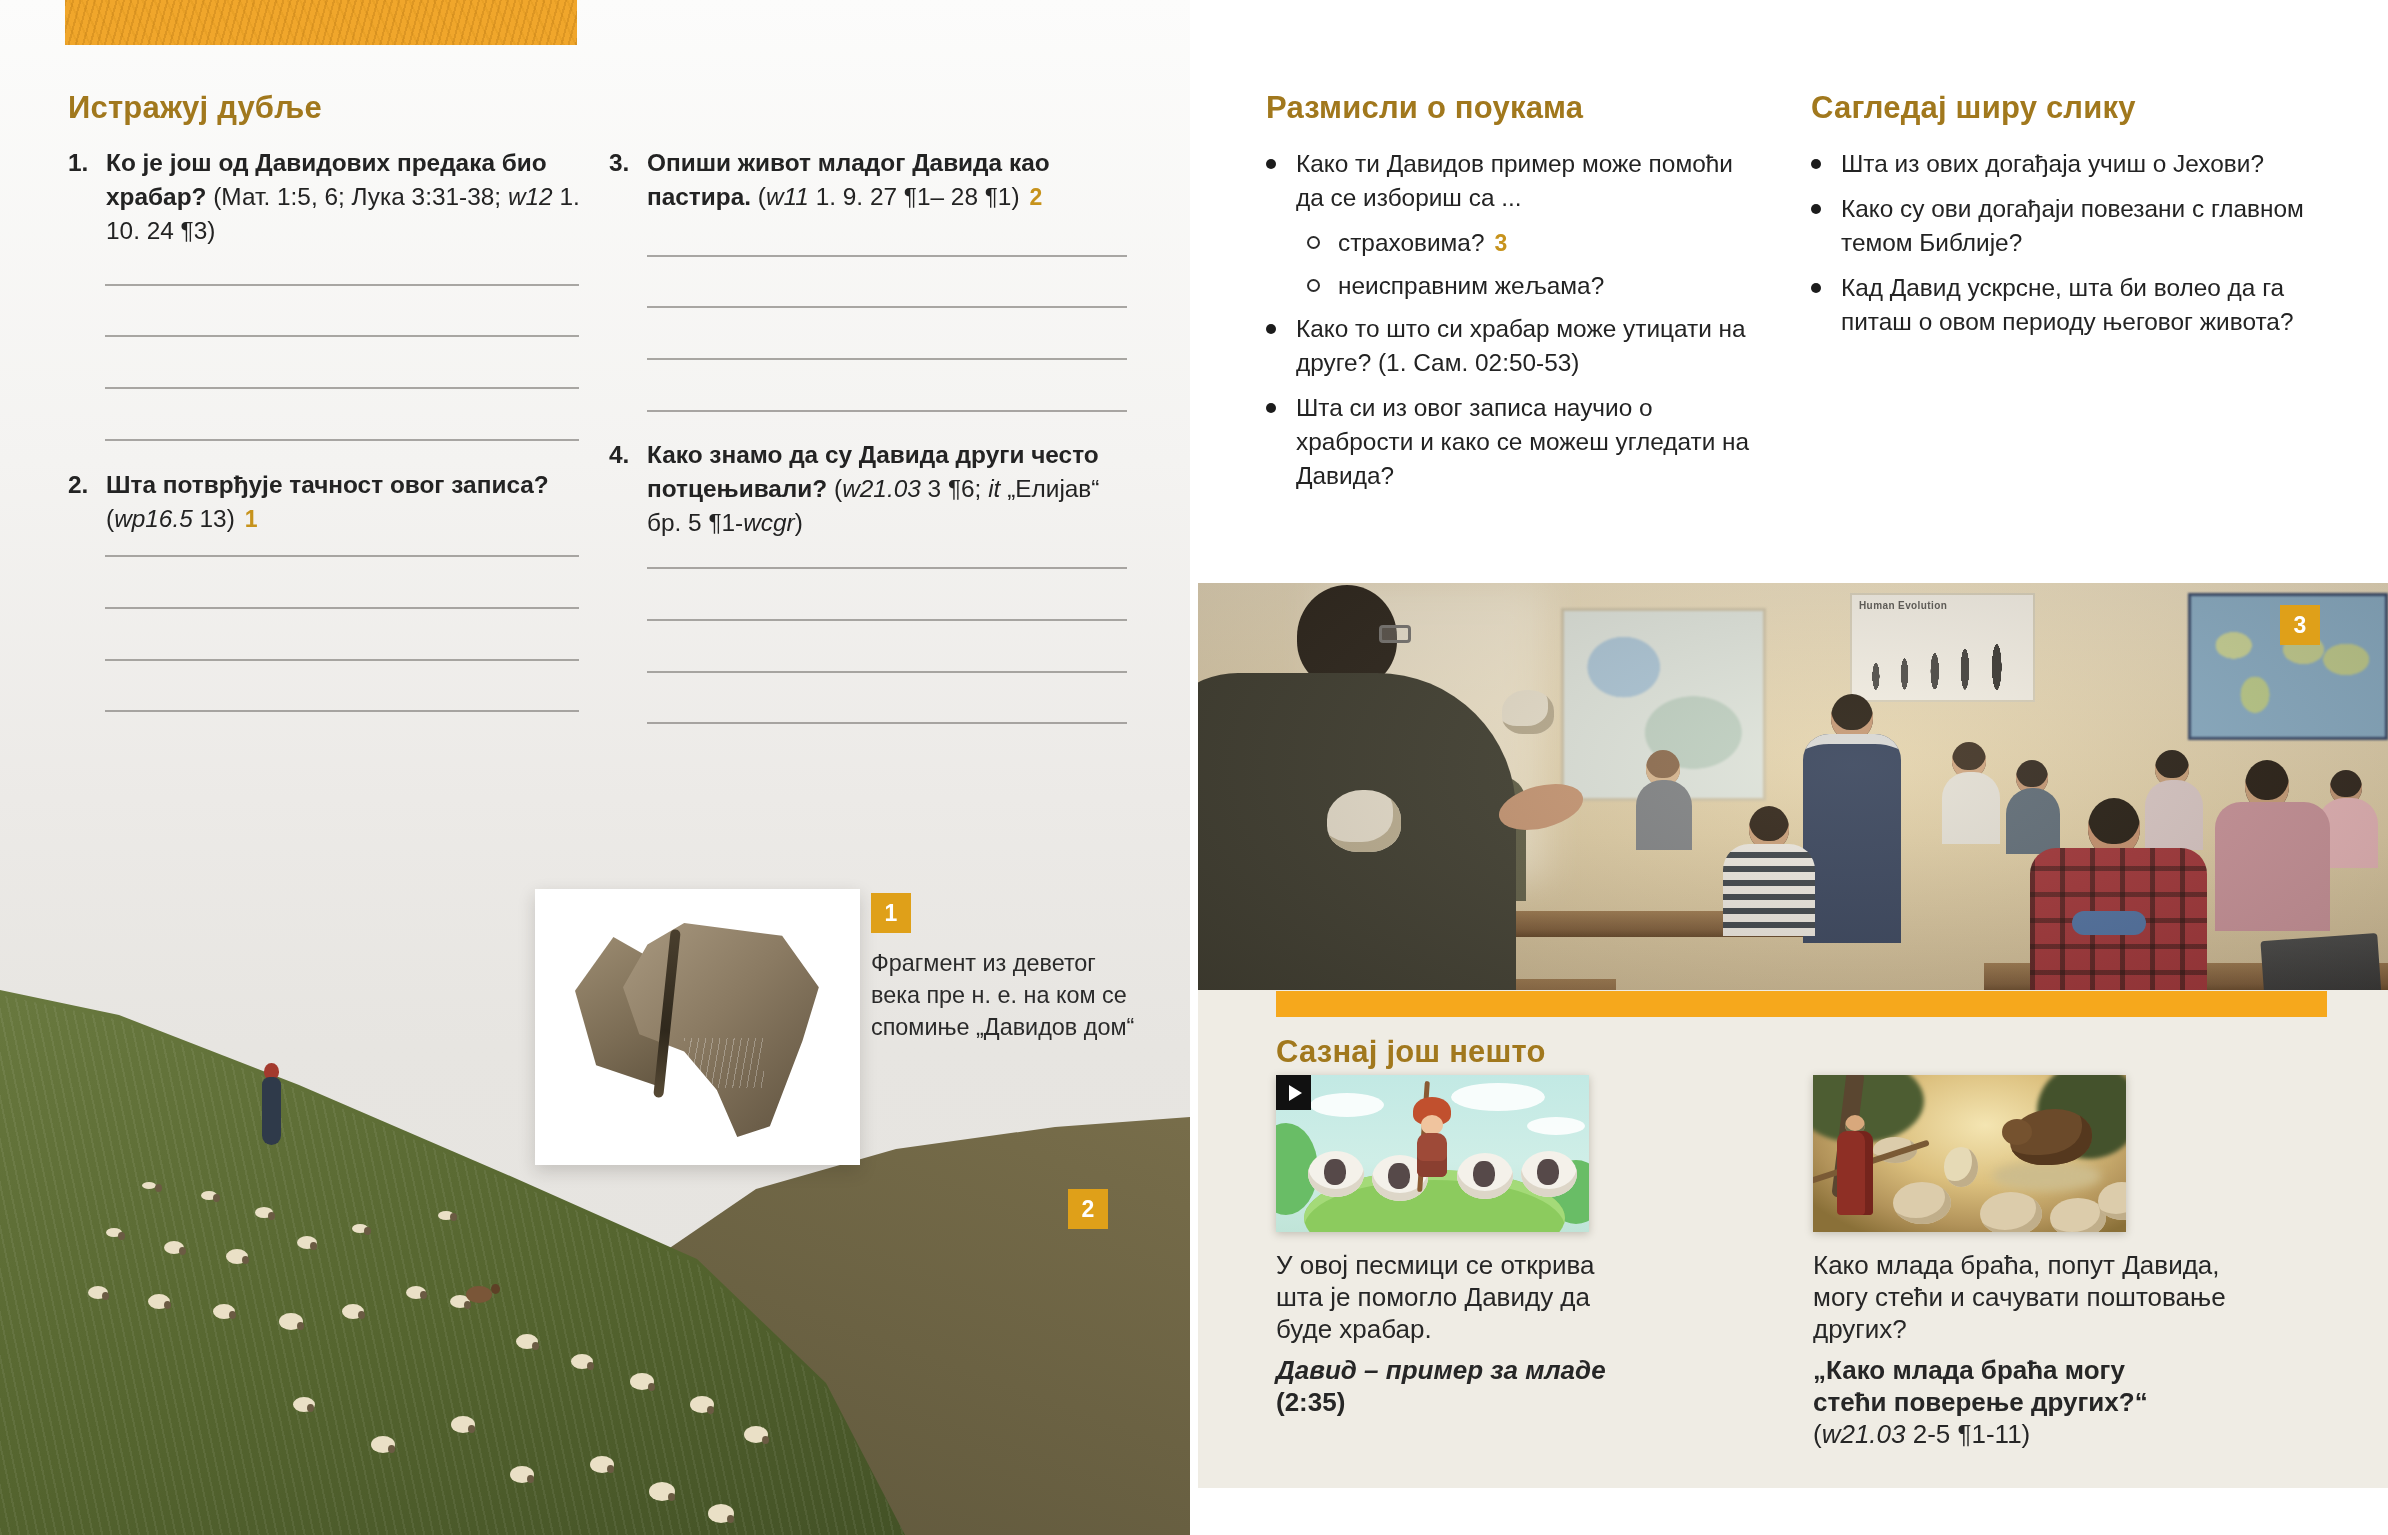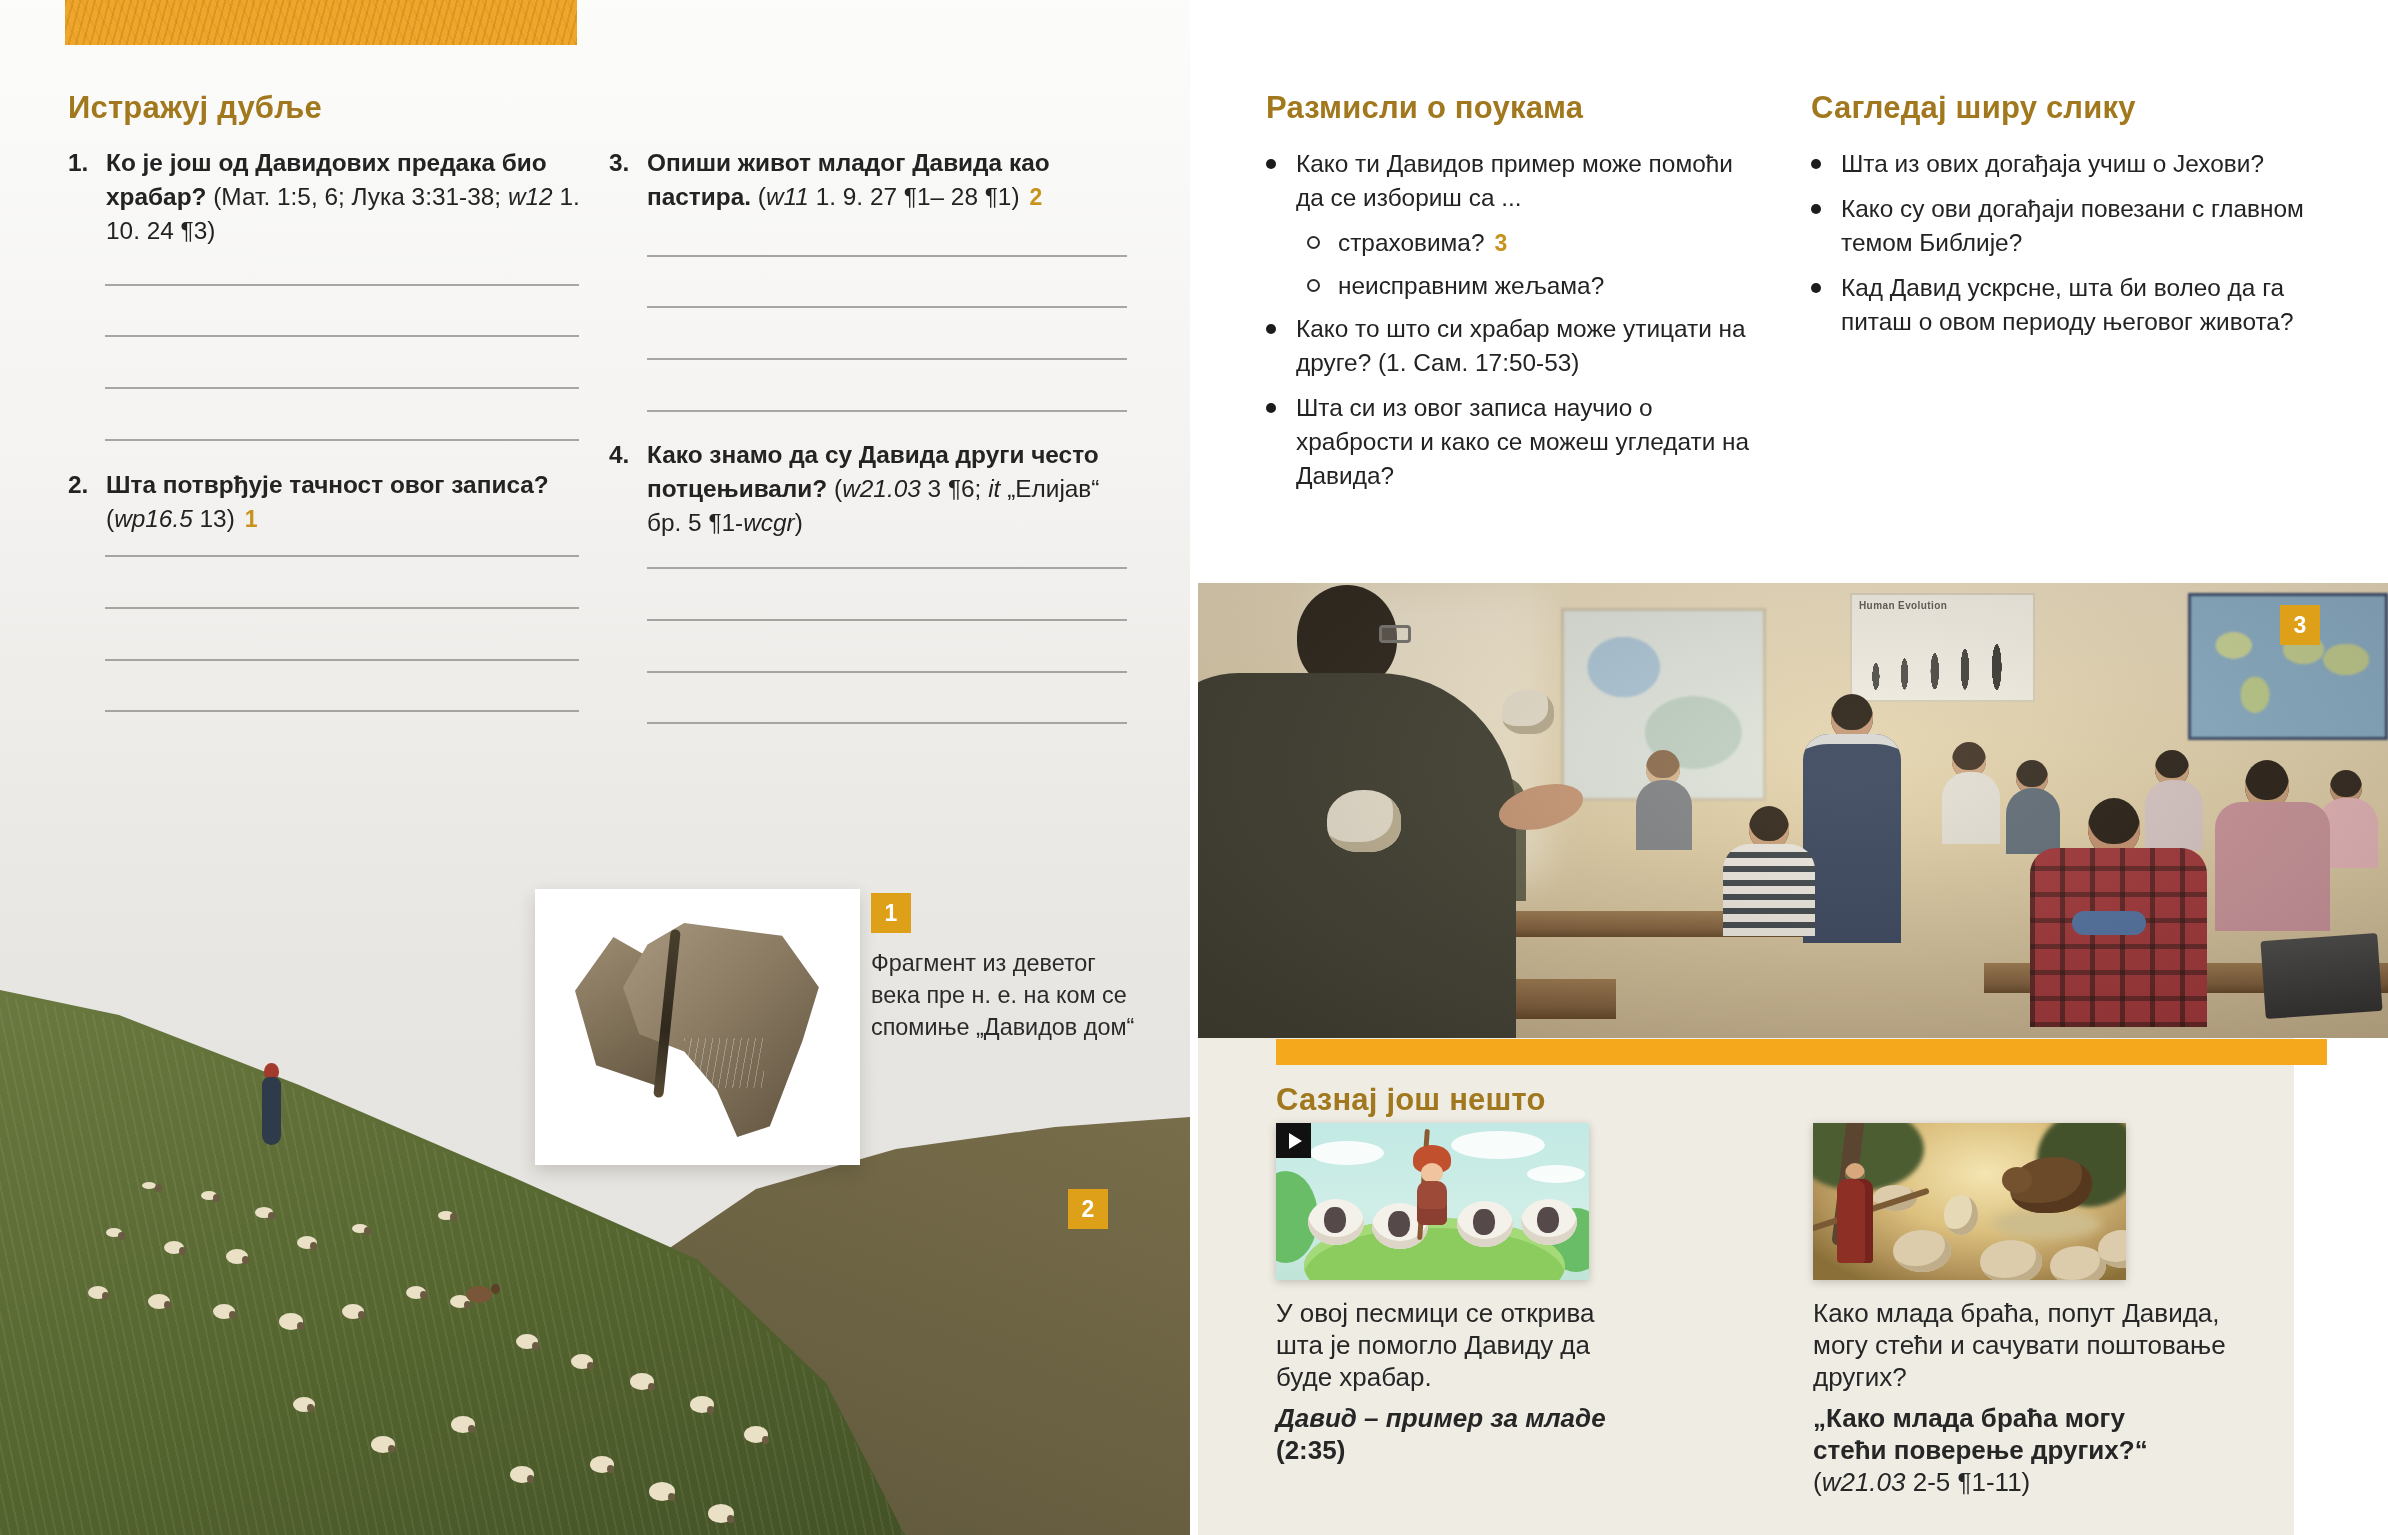--- a/index.html
+++ b/index.html
@@ -98,21 +98,21 @@
   .skull-air{position:absolute;left:304px;top:107px;width:52px;height:44px;border-radius:48% 48% 40% 40%;background:#e9e3d3;box-shadow:inset -6px -8px 0 #b9ae95;}
   .skull-desk{position:absolute;left:129px;top:207px;width:74px;height:62px;border-radius:48% 48% 42% 42%;background:#efe9da;box-shadow:inset -8px -10px 0 #c2b79c;}
   .person{position:absolute;}
   .person .phead{position:absolute;border-radius:50% 50% 46% 46%;}
   .person .ptorso{position:absolute;border-radius:26px 26px 0 0;}
   .desk{position:absolute;background:linear-gradient(180deg,#9a7850,#7a5a3a 70%,#5e4226);}
   .laptop{position:absolute;left:1065px;top:354px;width:117px;height:78px;background:linear-gradient(180deg,#44474a,#2b2d30);transform:rotate(-4deg);border-radius:4px;}
   .pencilcase{position:absolute;left:874px;top:328px;width:74px;height:24px;border-radius:12px;background:#4a6fa5;}
   .cr-tone{position:absolute;left:0;top:0;width:100%;height:100%;background:radial-gradient(896px 418px at 55% 40%,rgba(255,235,190,.12),rgba(45,30,15,.22) 95%);}
   
-  .beige{position:absolute;left:4px;top:1038px;width:1096px;height:498px;background:#efece4;}
+  .beige{position:absolute;left:4px;top:990px;width:1190px;height:498px;background:#efece4;}
   .ybar{position:absolute;left:78px;top:1px;width:1051px;height:26px;background:#f6a81c;}
   .thumb{position:absolute;width:313px;height:157px;overflow:hidden;box-shadow:0 2px 8px rgba(60,50,30,.25);}
   .playbtn{position:absolute;left:0;top:0;width:35px;height:35px;background:#111;display:flex;align-items:center;justify-content:center;z-index:5;}
   .playtri{width:0;height:0;border-left:13px solid #fff;border-top:8px solid transparent;border-bottom:8px solid transparent;margin-left:3px;}
   
   .t1{background:linear-gradient(180deg,#c2e9e4 0%,#cfeee7 55%,#c0e4d8 100%);}
   .t1 .cloud{position:absolute;background:#fbfefd;border-radius:50%;opacity:.95;}
   .t1 .bushL{position:absolute;left:-22px;top:48px;width:64px;height:92px;border-radius:50%;background:#69bd66;}
   .t1 .bushR{position:absolute;right:-16px;bottom:8px;width:58px;height:64px;border-radius:50%;background:#69bd66;}
   .t1 .hill{position:absolute;left:28px;bottom:-34px;width:261px;height:96px;border-radius:50%;background:#8ccb5e;box-shadow:inset 0 10px 0 #a4da78;}
@@ -218,21 +218,21 @@
       <div class="srow">
           <span class="ring"></span>
           <span><span>страховима?</span><span class="refn">3</span></span>
         </div>
       <div class="srow">
           <span class="ring"></span>
           <span>неисправним жељама?</span>
         </div>
       <div class="brow">
           <span class="dot"></span>
-          <span>Како то што си храбар може утицати на друге? (1. Сам. 17:50-53)</span>
+          <span>Како то што си храбар може утицати на друге? (1. Сам. 02:50-53)</span>
         </div>
       <div class="brow">
           <span class="dot"></span>
           <span>Шта си из овог записа научио о храбрости и како се можеш угледати на Давида?</span>
         </div>
     </div>
 
     <div class="goldh" style="left:617px;top:90px;">Сагледај ширу слику</div>
     <div class="bul-list" style="left:617px;top:147px;width:517px;">
       <div class="brow">

